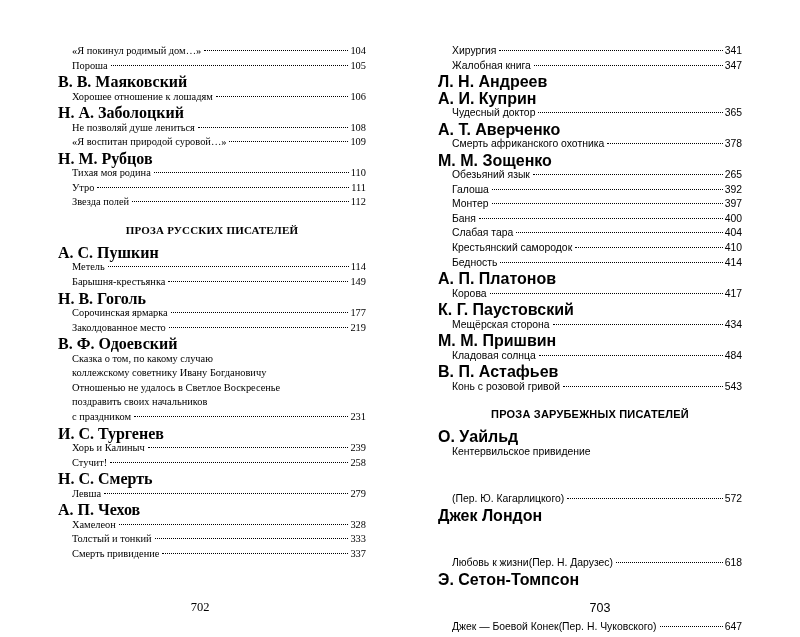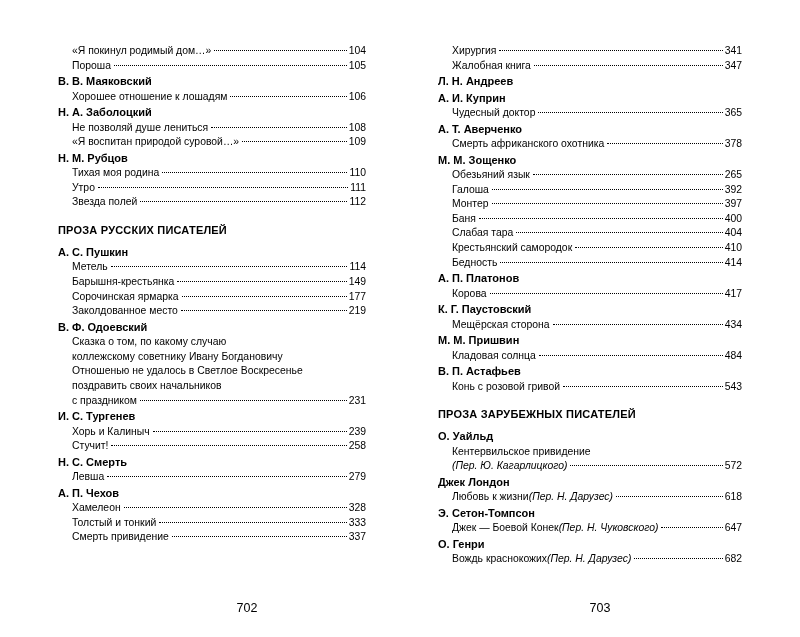--- a/index.html
+++ b/index.html
@@ -22,39 +22,41 @@
     padding: 44px 0 0 0;
   }
   .page {
     position: relative;
     box-sizing: border-box;
     height: 100%;
   }
   .page-left {
     width: 400px;
     padding: 0 34px 7px 58px;
+    font-family: Liberation Serif, serif;
   }
   .page-right {
     width: 400px;
     padding: 0 58px 0 38px;
   }
   .toc-list {
     list-style: none;
     margin: 0;
     padding: 0;
   }
   .author {
     font-weight: bold;
-    font-size: 11px;
+    font-size: 16px;
     line-height: 15.4px;
     margin-top: 1px;
   }
   .section-head {
     font-weight: bold;
     font-size: 11px;
+    text-align: center;
     line-height: 15px;
     margin: 13px 0 7px 0;
     letter-spacing: 0.2px;
   }
   .work {
     display: flex;
     align-items: baseline;
     padding-left: 14px;
     font-size: 10.4px;
     line-height: 14.6px;
@@ -70,36 +72,36 @@
     margin: 0 2px 0 3px;
     min-width: 6px;
     height: 1px;
   }
   .work .page-num {
     flex: 0 0 auto;
     text-align: right;
     white-space: nowrap;
   }
   .work .ital {
-    font-style: italic;
+    margin-top: 33px;
   }
   .wrapline {
     padding-left: 14px;
     font-size: 10.4px;
     line-height: 14.6px;
   }
   .folio {
     position: absolute;
     bottom: 22px;
     left: 0;
     width: 100%;
     text-align: center;
     font-size: 12.5px;
   }
-  .page-left .folio { padding-right: 24px; margin-left: 47px; }
+  .page-left .folio { padding-right: 24px; }
   .page-right .folio { padding-right: 20px; }
 </style>
 </head>
 <body>
 
 <div class="spread">
 
   <div class="page page-left">
     <div class="toc-list" id="left-list">
         <div class="work">
@@ -150,20 +152,21 @@
         <div class="work">
           <span class="title">Метель</span>
           <span class="leader"></span>
           <span class="page-num">114</span>
         </div>
         <div class="work">
           <span class="title">Барышня-крестьянка</span>
           <span class="leader"></span>
           <span class="page-num">149</span>
         </div>
+        <div class="author">Н. В. Гоголь</div>
         <div class="work">
           <span class="title">Сорочинская ярмарка</span>
           <span class="leader"></span>
           <span class="page-num">177</span>
         </div>
         <div class="work">
           <span class="title">Заколдованное место</span>
           <span class="leader"></span>
           <span class="page-num">219</span>
         </div>

